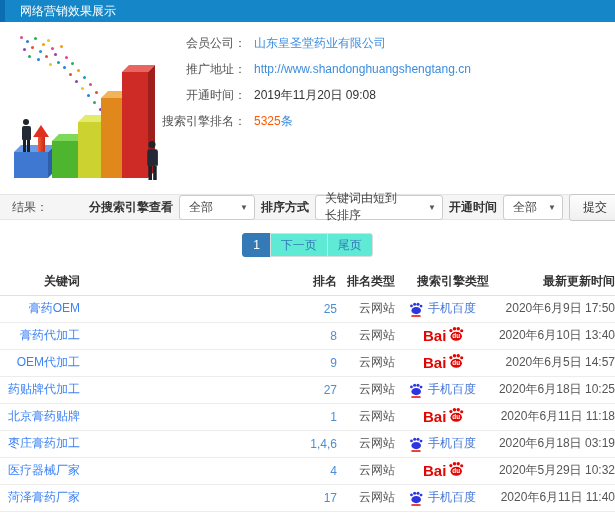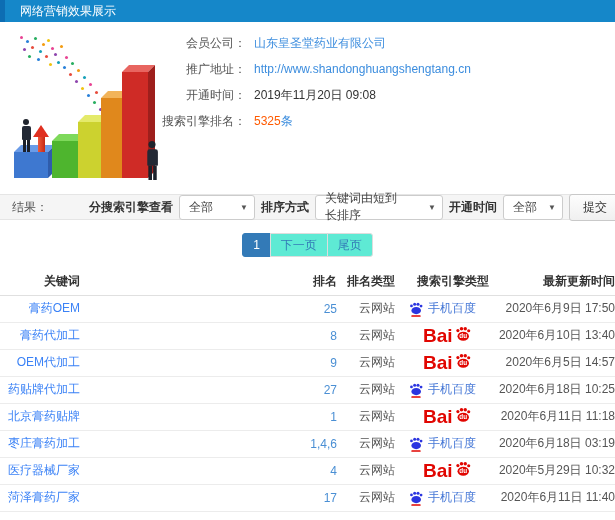--- a/index.html
+++ b/index.html
@@ -92,21 +92,21 @@
   
   table { width:615px; border-collapse:collapse; table-layout:fixed; }
   th, td { text-align:right; padding:0 0 0 8px; font-size:12px; white-space:nowrap; overflow:hidden; }
   thead th { height:26px; font-weight:bold; color:#333; border-bottom:1px solid #e0e0e0; }
   tbody td { height:27px; border-bottom:1px solid #ececec; color:#555; }
   td.kw { color:#3b82f6; }
   td.rank { color:#4a8fd4; }
   td.engine { text-align:center; padding:0; }
   .engine-wrap { display:inline-flex; align-items:center; gap:4px; vertical-align:middle; }
   .mb-label { color:#4577d6; }
-  .bd-text { color:#e10601; font-weight:bold; font-size:19px; letter-spacing:0;padding-left:28px; }
+  .bd-text { color:#e10601; font-weight:bold; font-size:15px; letter-spacing:0;padding-left:28px; }
   .paw { display:inline-block; vertical-align:middle; }
 </style>
 </head>
 <body>
 
 <div class="topbar">
   <span>网络营销效果展示</span>
 </div>
 
 <div class="info-section">

